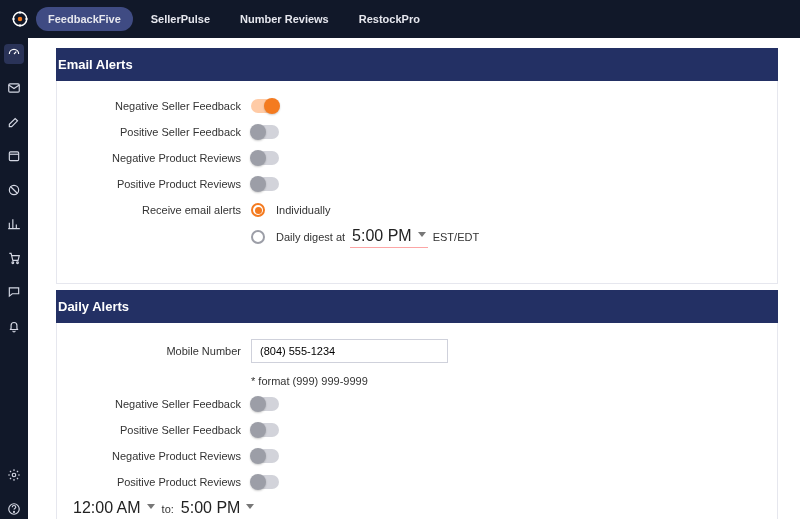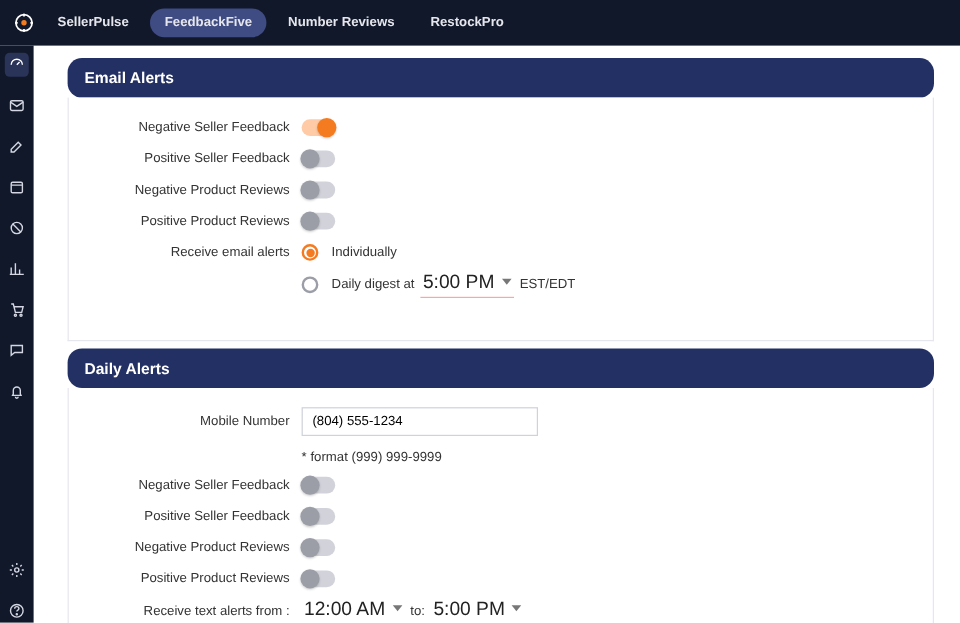--- a/index.html
+++ b/index.html
@@ -7,21 +7,21 @@
   .topbar { height: 38px; background: #111829; display: flex; align-items: center; padding: 0 10px; gap: 6px; }
   .logo { width:20px; height:20px; display:flex;align-items:center;justify-content:center; }
   .nav-item { color: #e6e7ee; padding: 6px 12px; font-weight:600; font-size:11px; border-radius: 12px; cursor:pointer; }
   .nav-item.active { background: #3f4b83; }
   .shell { display:flex; height: calc(519px - 38px); }
   .sidebar { width: 28px; background:#111829; display:flex; flex-direction:column; align-items:center; padding-top:6px; gap:14px; }
   .side-ic { width:20px; height:20px; color:#d4d7e3; display:flex;align-items:center;justify-content:center; border-radius:4px; cursor:pointer;}
   .side-ic.active { background:#2a3358; }
   .side-spacer { flex:1; }
   .content { flex:1; overflow:auto; padding: 10px 22px 20px 28px; }
-  .panel-head { background:#233064; color:#fff; font-size:13px; font-weight:600; padding:9px 14px;border-radius:12px; }
+  .panel-head { background:#233064; color:#fff; font-size:13px; font-weight:600; padding:9px 2px; }
   .panel-body { background:#fff; border:1px solid #e6e7ee; border-top:none; padding:10px 14px 31px 14px; }
   .panel-body.lower { border-top:none; }
   .row { display:flex; align-items:center; margin:4px 0; min-height:22px; }
   .lbl { width:180px; text-align:right; padding-right:10px; color:#333; font-size:11px; }
   .ctrl { display:flex; align-items:center; gap:5px; }
   
   .tgl { width:28px; height:14px; background:#d2d3da; border-radius:8px; position:relative; cursor:pointer; }
   .tgl::after { content:""; position:absolute; width:16px; height:16px; background:#9c9ea7; border-radius:50%; top:-1px; left:-1px; box-shadow:0 1px 2px rgba(0,0,0,.2); }
   .tgl.on { background:#ffcba6; }
   .tgl.on::after { background:#f47b20; left:13px; }
@@ -45,22 +45,22 @@
 <body>
 
 <div class="topbar">
   <div class="logo">
     <svg width="18" height="18" viewBox="0 0 24 24">
         <circle cx="12" cy="12" r="9" fill="none" stroke="#fff" stroke-width="2"></circle>
         <circle cx="12" cy="12" r="3" fill="#f47b20"></circle>
         <path d="M12 2v3M12 19v3M2 12h3M19 12h3" stroke="#fff" stroke-width="2"></path>
       </svg>
   </div>
+  <div class="nav-item active">FeedbackFive</div>
   <div class="nav-item">SellerPulse</div>
-  <div class="nav-item active">FeedbackFive</div>
   <div class="nav-item">Number Reviews</div>
   <div class="nav-item">RestockPro</div>
 </div>
 
 <div class="shell">
   <div class="sidebar">
     <div class="side-ic active">
         <svg width="14" height="14" viewBox="0 0 24 24" stroke="#fff" fill="none" stroke-width="2">
           <path d="M4 12a8 8 0 0116 0"></path>
           <path d="M12 12l4-4"></path>
@@ -210,21 +210,20 @@
           </div>
         </div>
       <div class="row">
           <div class="lbl">Positive Product Reviews</div>
           <div class="ctrl">
             <div class="tgl"></div>
           </div>
         </div>
 
       <div class="row">
-          <div class="lbl">Receive text alerts from :</div>
         <div class="ctrl">
           <span class="usel-wrap">
               <span class="usel">12:00 AM</span>
             </span>
           <span class="radline">to:</span>
           <span class="usel-wrap">
               <span class="usel">5:00 PM</span>
             </span>
         </div>
       </div>

